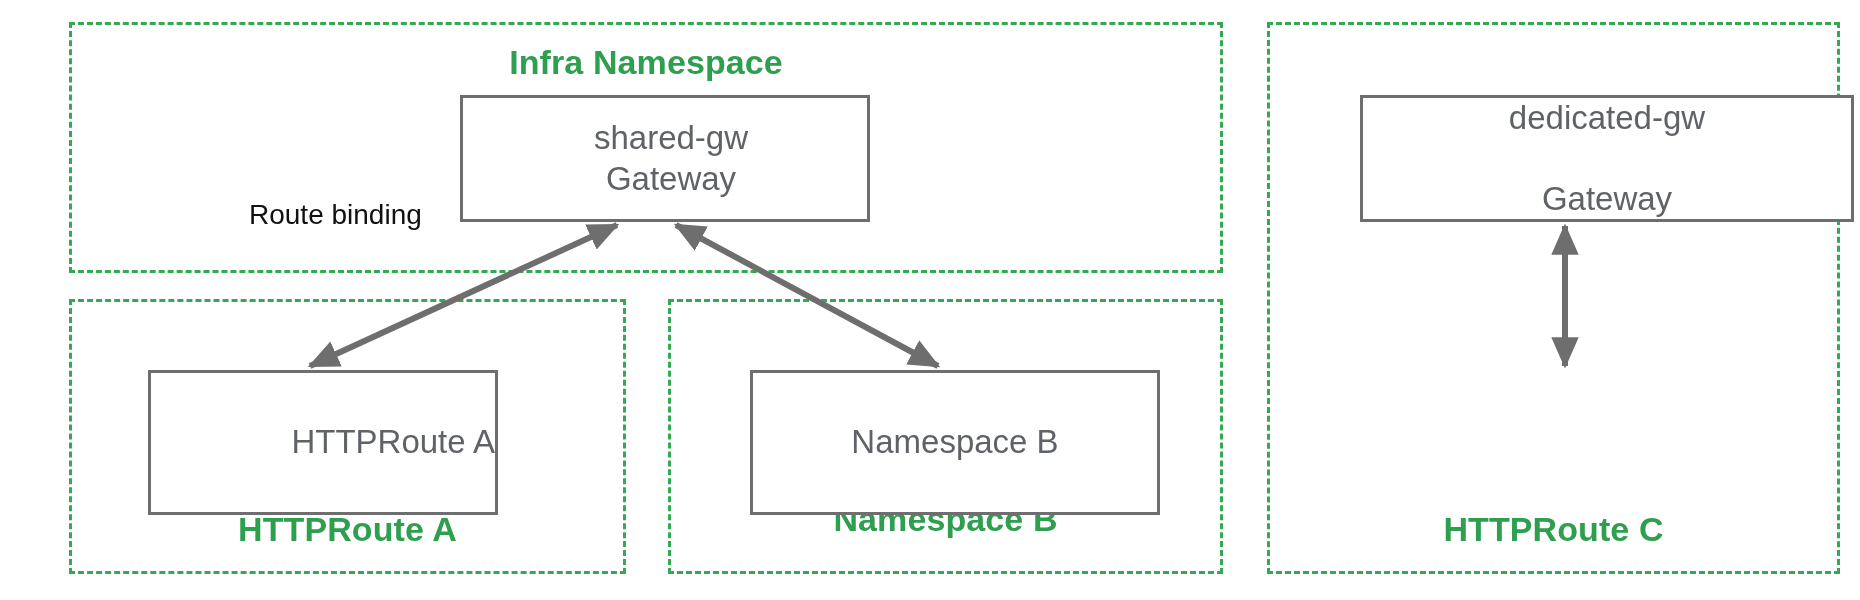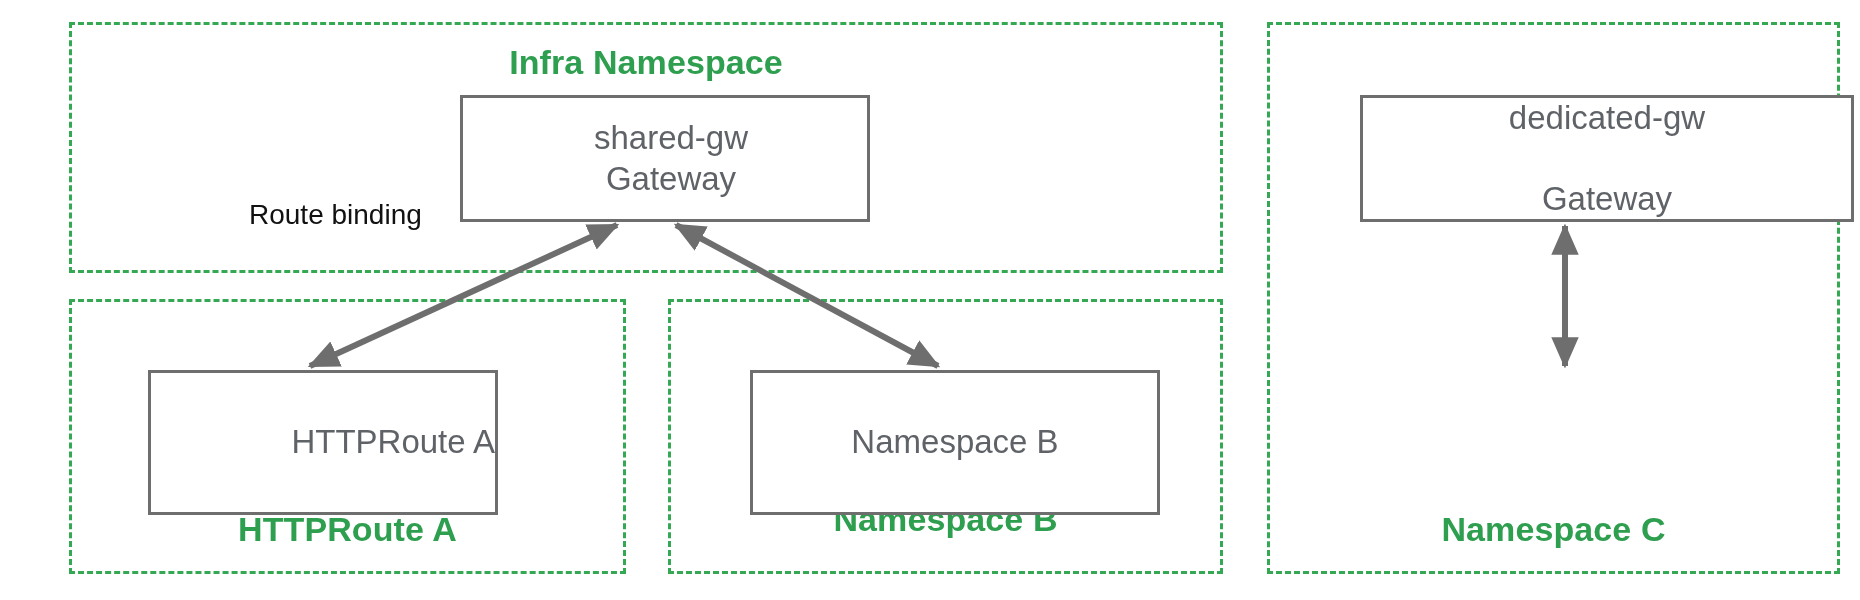--- a/index.html
+++ b/index.html
@@ -90,21 +90,21 @@
 
   <div class="ns-box" style="left:69px; top:299px; width:557px; height:275px;">
     <div class="ns-label center" style="bottom:22px;">HTTPRoute A</div>
   </div>
 
   <div class="ns-box" style="left:668px; top:299px; width:555px; height:275px;">
     <div class="ns-label center" style="bottom:32px;">Namespace B</div>
   </div>
 
   <div class="ns-box" style="left:1267px; top:22px; width:573px; height:552px;">
-    <div class="ns-label center" style="bottom:22px;">Namespace C</div>
+    <div class="ns-label center" style="bottom:22px;">HTTPRoute C</div>
   </div>
 
   <svg id="connectors" viewBox="0 0 1860 600" xmlns="http://www.w3.org/2000/svg">
     <defs>
       <marker id="arrowhead" viewBox="0 0 10 10" refX="9.2" refY="5" markerWidth="5.2" markerHeight="5.2" orient="auto-start-reverse">
         <path d="M 0 0.6 L 10 5 L 0 9.4 z" fill="#6e6e6e"></path>
       </marker>
     </defs>
 
       shared-gw --&gt;

